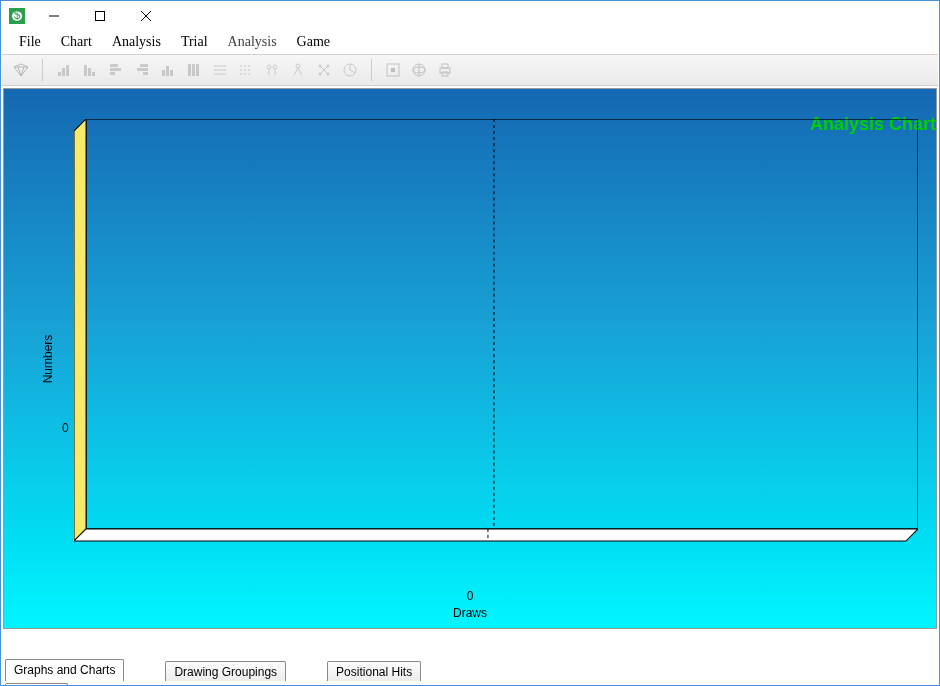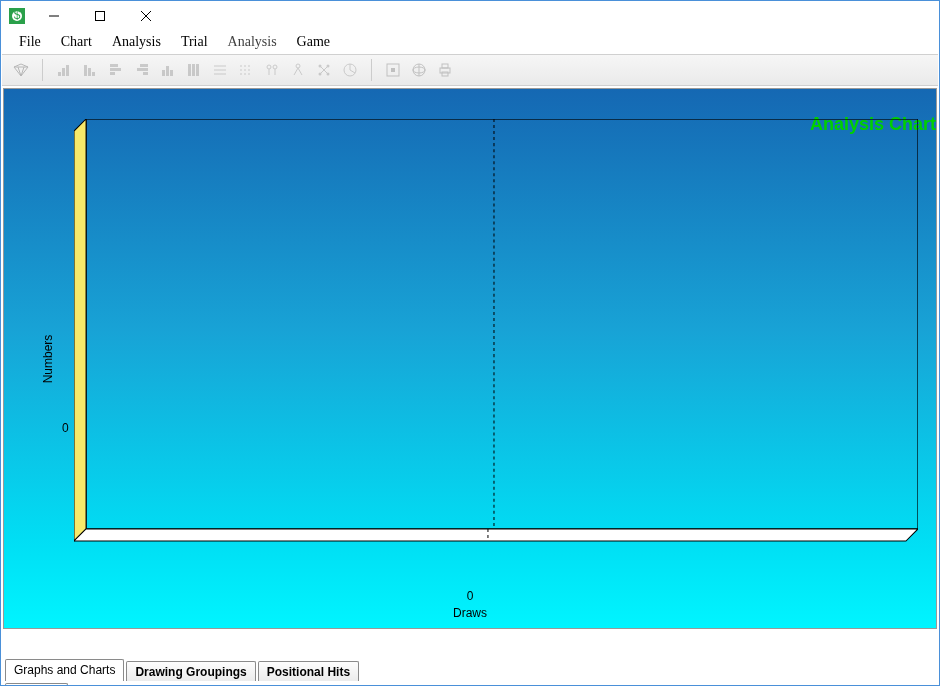--- a/index.html
+++ b/index.html
@@ -15,23 +15,23 @@
 .toolbar .tsep { width: 1px; height: 22px; background: #ccc; margin: 0 6px; }
 .toolbar .tbtn { width: 22px; height: 22px; display: flex; align-items: center; justify-content: center; cursor: pointer; opacity: 0.55; }
 .client { position: relative; margin: 2px; height: 541px; }
 .chartwrap { position: absolute; inset: 0; background: linear-gradient(#1568b3 0%, #18a3d6 45%, #00e0f5 85%, #00f5ff 100%); border: 1px solid #999; }
 .chart-title { position: absolute; top: 6px; left: 0; right: 0; text-align: right; font-size: 18px; font-weight: bold; color: #00d000; margin-top: 19px; }
 .ylabel { position: absolute; left: 20px; top: 50%; transform: translateY(-50%) rotate(-90deg); color: #000; font-size: 12px; }
 .ytick { position: absolute; left: 58px; top: 332px; color: #000; font-size: 12px; }
 .xlabel { position: absolute; left: 50%; bottom: 8px; transform: translateX(-50%); color: #000; font-size: 12px; text-align: center; }
 .xtick { position: absolute; left: 50%; bottom: 25px; transform: translateX(-50%); color: #000; font-size: 12px; }
 .plotbox { position: absolute; left: 70px; top: 30px; right: 18px; bottom: 50px; }
-.inner-tabs { position: absolute; left: 4px; bottom: 32px; display: flex; height: 22px; align-items: flex-end; }
+.inner-tabs { position: absolute; left: 4px; bottom: 32px; display: flex; height: 22px; align-items: flex-end; gap: 39px; }
 .outer-tabs { position: absolute; left: 4px; bottom: 8px; display: flex; height: 22px; align-items: flex-end; }
-.tab { background: linear-gradient(#fdfdfd,#ececec); border: 1px solid #8a8a8a; border-bottom: none; padding: 2px 8px; font-size: 12px; margin-right: 2px; cursor: pointer; border-radius: 2px 2px 0 0; height: 20px; line-height: 16px; font-weight: bold; }
+.tab { background: linear-gradient(#fdfdfd,#ececec); border: 1px solid #8a8a8a; border-bottom: none; padding: 2px 8px; font-size: 12px; margin-right: 2px; cursor: pointer; border-radius: 2px 2px 0 0; height: 20px; line-height: 16px; }
 .tab.active { background: #fff; height: 22px; font-weight: normal; }
 .bottom-area { position: relative; height: 82px; background: #fff; }
 </style>
 </head>
 <body>
 
 <div class="titlebar">
   <svg class="app-icon" viewBox="0 0 16 16">
       <rect width="16" height="16" fill="#2aa04a"></rect>
       <circle cx="8" cy="8" r="5" fill="#fff"></circle>

